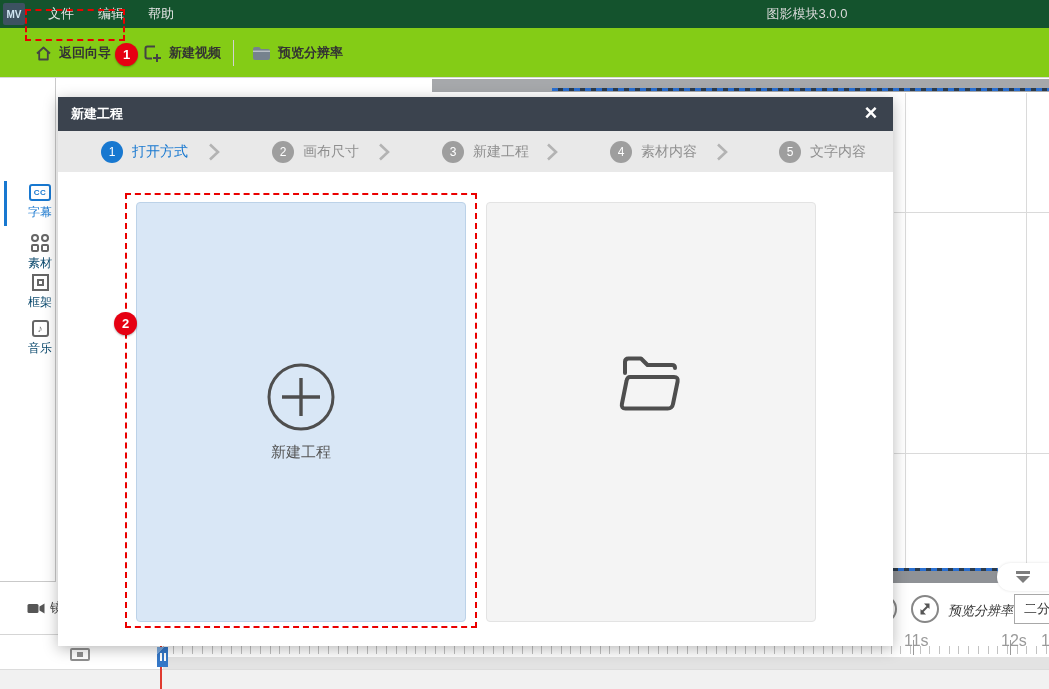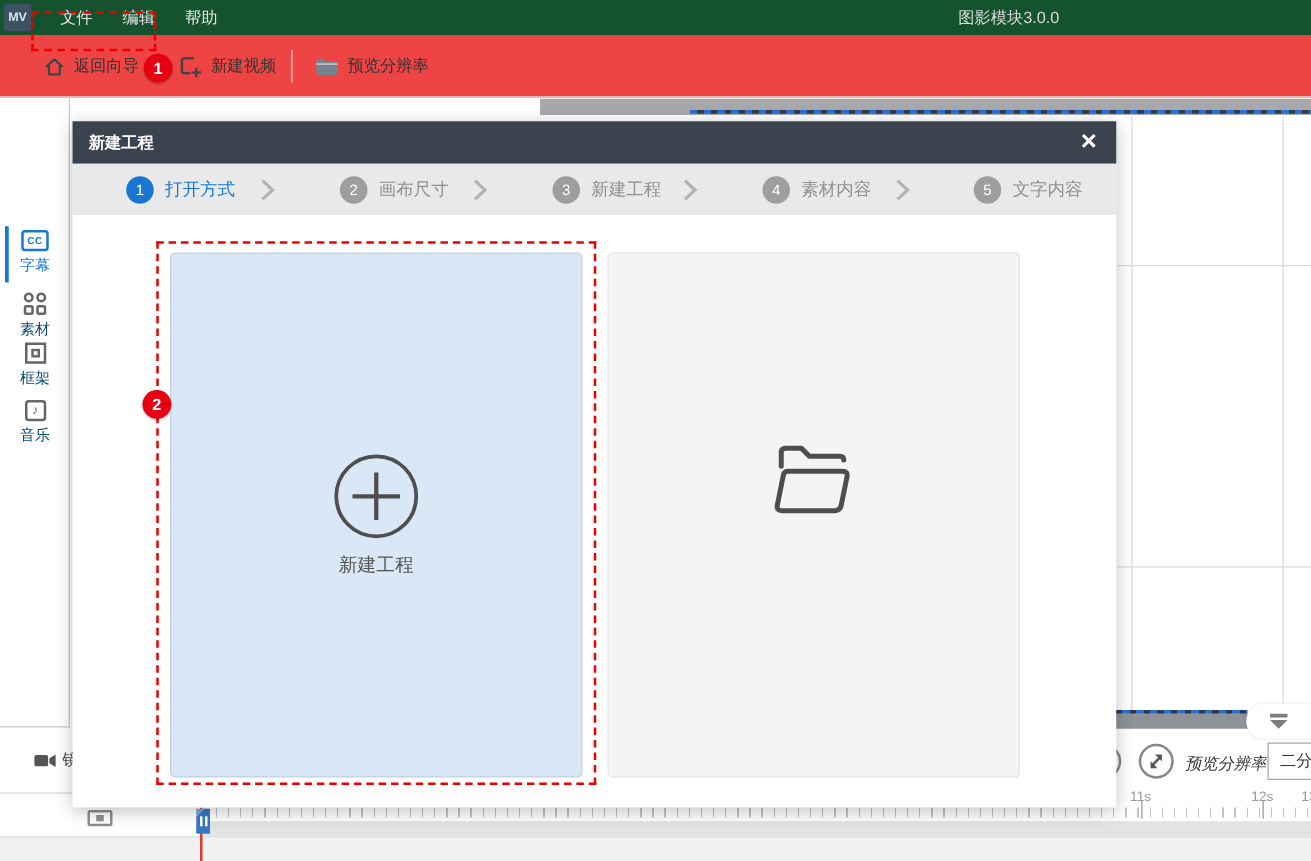--- a/index.html
+++ b/index.html
@@ -7,30 +7,30 @@
   body {
     position:relative; overflow:hidden; background:#fff;
     font-family:"Liberation Sans","DejaVu Sans",sans-serif; color:#333;
   }
   
   .menubar { position:absolute; left:0; top:0; width:1049px; height:28px; background:#14532d; display:flex; align-items:center; z-index:6; }
   .mv-logo { width:22px; height:22px; margin-left:3px; background:#3d5261; color:#cfe6f2; font-size:10px; font-weight:bold; display:flex; align-items:center; justify-content:center; border-radius:2px; }
   .menu-item { color:#e6e6e6; font-size:13px; padding:0 12px; height:28px; line-height:28px; cursor:default; }
   .app-title { position:absolute; left:742px; top:0; width:130px; text-align:center; color:#d9d9d9; font-size:13px; line-height:28px; }
   
-  .toolbar { position:absolute; left:0; top:28px; width:1049px; height:50px; background:#ef4444; border-bottom:1px solid #d8d8d8; z-index:6; }
+  .toolbar { position:absolute; left:0; top:28px; width:1049px; height:50px; background:#84cc16; border-bottom:1px solid #d8d8d8; z-index:6;font-weight:bold; }
   .tb-btn { position:absolute; display:flex; align-items:center; gap:7px; height:30px; top:10px; font-size:13px; color:#333; cursor:pointer; }
   .tb-sep { position:absolute; left:233px; top:12px; width:1px; height:26px; background:#d2d2d2; }
   .dash-box1 { position:absolute; left:25px; top:9px; width:100px; height:32px; border:2px dashed #ea0000; z-index:9; pointer-events:none; }
   
   .badge { position:absolute; width:23px; height:23px; border-radius:50%; background:#e60012; color:#fff; font-weight:bold; font-size:13px; display:flex; align-items:center; justify-content:center; z-index:10; box-shadow:0 1px 2px rgba(0,0,0,.3); }
   .badge1 { left:115px; top:43px; }
   
   .sidebar { position:absolute; left:0; top:78px; width:56px; height:504px; background:#fff; border-right:1px solid #c9c9c9; border-bottom:1px solid #c9c9c9; z-index:4; }
-  .side-item { position:absolute; left:0; width:56px; display:flex; flex-direction:column; align-items:center; gap:3px; cursor:pointer; }
+  .side-item { position:absolute; left:12px; width:56px; display:flex; flex-direction:column; align-items:center; gap:3px; cursor:pointer; }
   .side-item .lbl { font-size:12px; color:#0c4a6e; }
   .side-item.active .lbl { color:#1878d0; }
   .active-bar { position:absolute; left:4px; top:103px; width:3px; height:45px; background:#1878d0; }
   .cc-box { width:22px; height:17px; border:2px solid #1878d0; border-radius:3px; color:#1878d0; font-size:8px; font-weight:bold; display:flex; align-items:center; justify-content:center; letter-spacing:.5px; }
   .quad { display:grid; grid-template-columns:8px 8px; grid-template-rows:8px 8px; gap:2px; }
   .quad span { border:2px solid #666; border-radius:50%; }
   .quad span:nth-child(3), .quad span:nth-child(4){ border-radius:2px; }
   .frame-ico { width:17px; height:17px; border:2px solid #666; display:flex; align-items:center; justify-content:center; }
   .frame-ico i { display:block; width:7px; height:7px; border:2px solid #666; }
   .music-ico { width:17px; height:17px; border:2px solid #666; border-radius:3px; color:#666; font-size:10px; display:flex; align-items:center; justify-content:center; }
@@ -50,21 +50,21 @@
   
   .circ-btn { position:absolute; border:2px solid #878787; border-radius:50%; background:#fff; display:flex; align-items:center; justify-content:center; z-index:2; cursor:pointer; }
   .circ-partial { left:869px; top:595px; width:28px; height:28px; }
   .circ-expand { left:911px; top:595px; width:28px; height:28px; }
   .res-label { position:absolute; left:948px; top:602px; font-size:13px; color:#333; z-index:2;font-style:italic; }
   .res-select { position:absolute; left:1014px; top:594px; width:70px; height:30px; background:#fff; border:1px solid #a8a8a8; font-size:13px; color:#333; line-height:28px; padding-left:9px; z-index:2; cursor:pointer; }
   
   .ruler-ticks { position:absolute; left:163px; top:646px; width:886px; height:8px; z-index:2;
     background:repeating-linear-gradient(90deg,#c2c2c2 0 1px,transparent 1px 9.7px); }
   .major-tick { position:absolute; top:640px; width:1px; height:15px; background:#9a9a9a; z-index:2; }
-  .tick-label { position:absolute; top:632px; font-size:11px; color:#9a9a9a; z-index:2; }
+  .tick-label { position:absolute; top:632px; font-size:16px; color:#9a9a9a; z-index:2; }
   .tl-band { position:absolute; left:163px; top:657px; width:886px; height:12px; background:#e3e3e3; z-index:1; }
   .tl-bottom { position:absolute; left:0; top:669px; width:1049px; height:20px; background:#f1f1f1; border-top:1px solid #dcdcdc; z-index:1; }
   .clip-ico { position:absolute; left:70px; top:648px; width:20px; height:13px; border:2px solid #8f8f8f; border-radius:2px; display:flex; align-items:center; justify-content:center; z-index:2; cursor:pointer; }
   .clip-ico i { width:6px; height:5px; background:#8f8f8f; display:block; }
   .playhead-line { position:absolute; left:160px; top:646px; width:2px; height:43px; background:#e03a2f; z-index:3; }
   .playhead-flag { position:absolute; left:157px; top:647px; width:11px; height:20px; background:linear-gradient(135deg,#7aa9de 0 5px,#3578c8 5px); z-index:4; display:flex; align-items:center; justify-content:center; gap:2px; cursor:grab; }
   .playhead-flag i { display:block; width:2px; height:8px; background:#fff; }
   
   .dialog { position:absolute; left:58px; top:97px; width:835px; height:549px; background:#fff; z-index:5; box-shadow:0 3px 14px rgba(0,0,0,.28); }
   .dlg-header { position:relative; height:34px; background:#3b434e; display:flex; align-items:center; }

